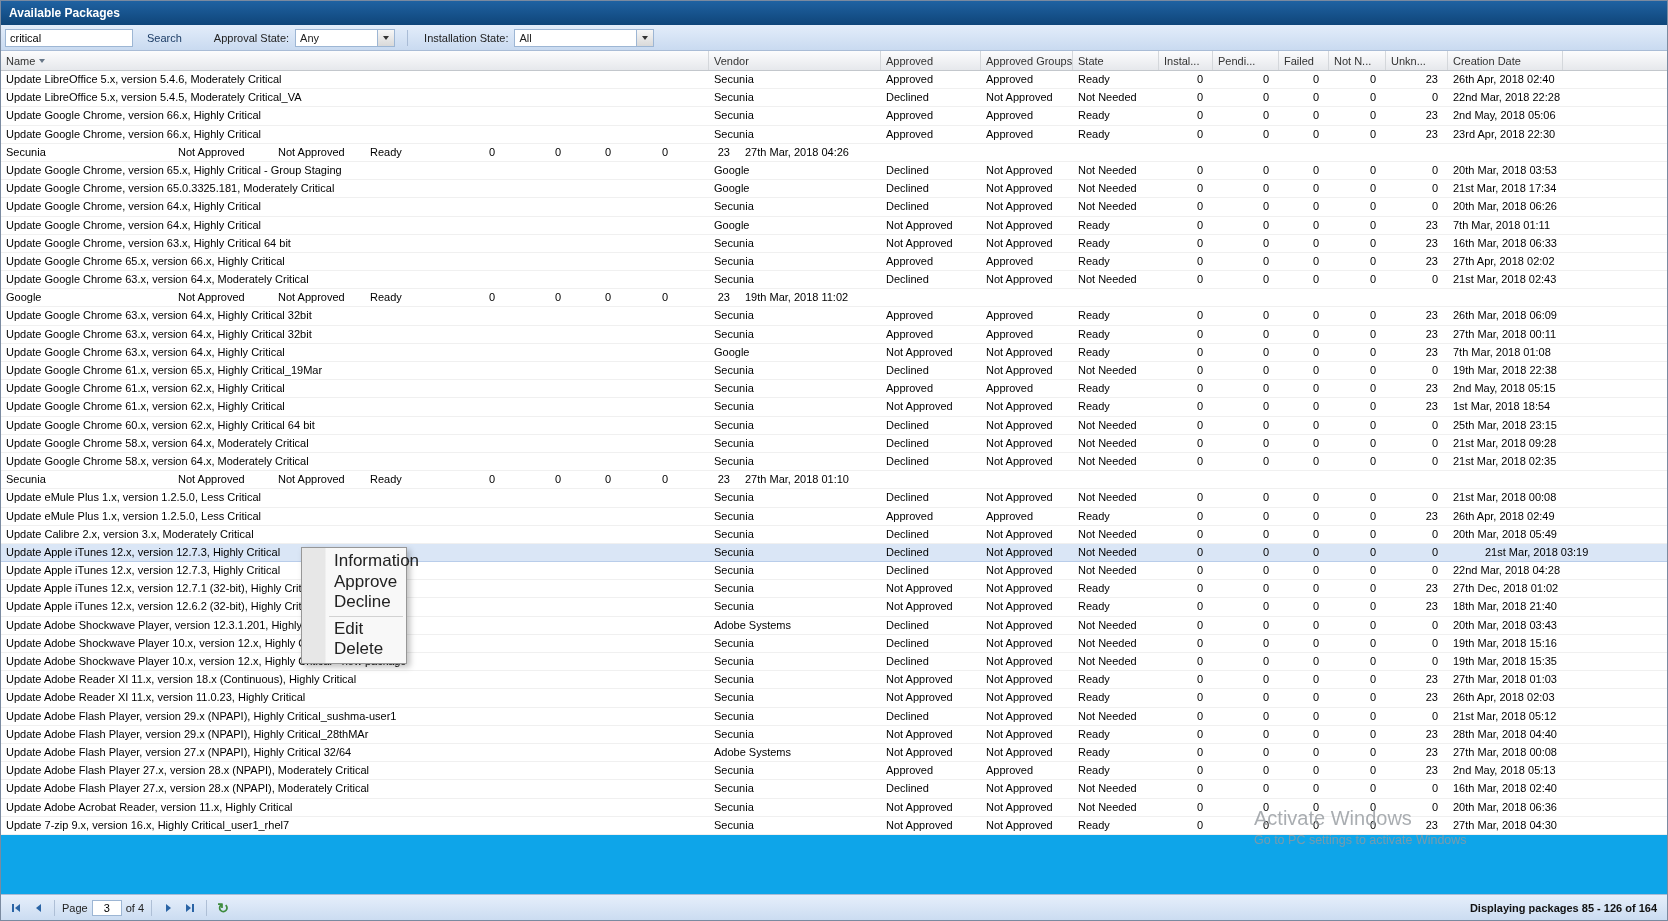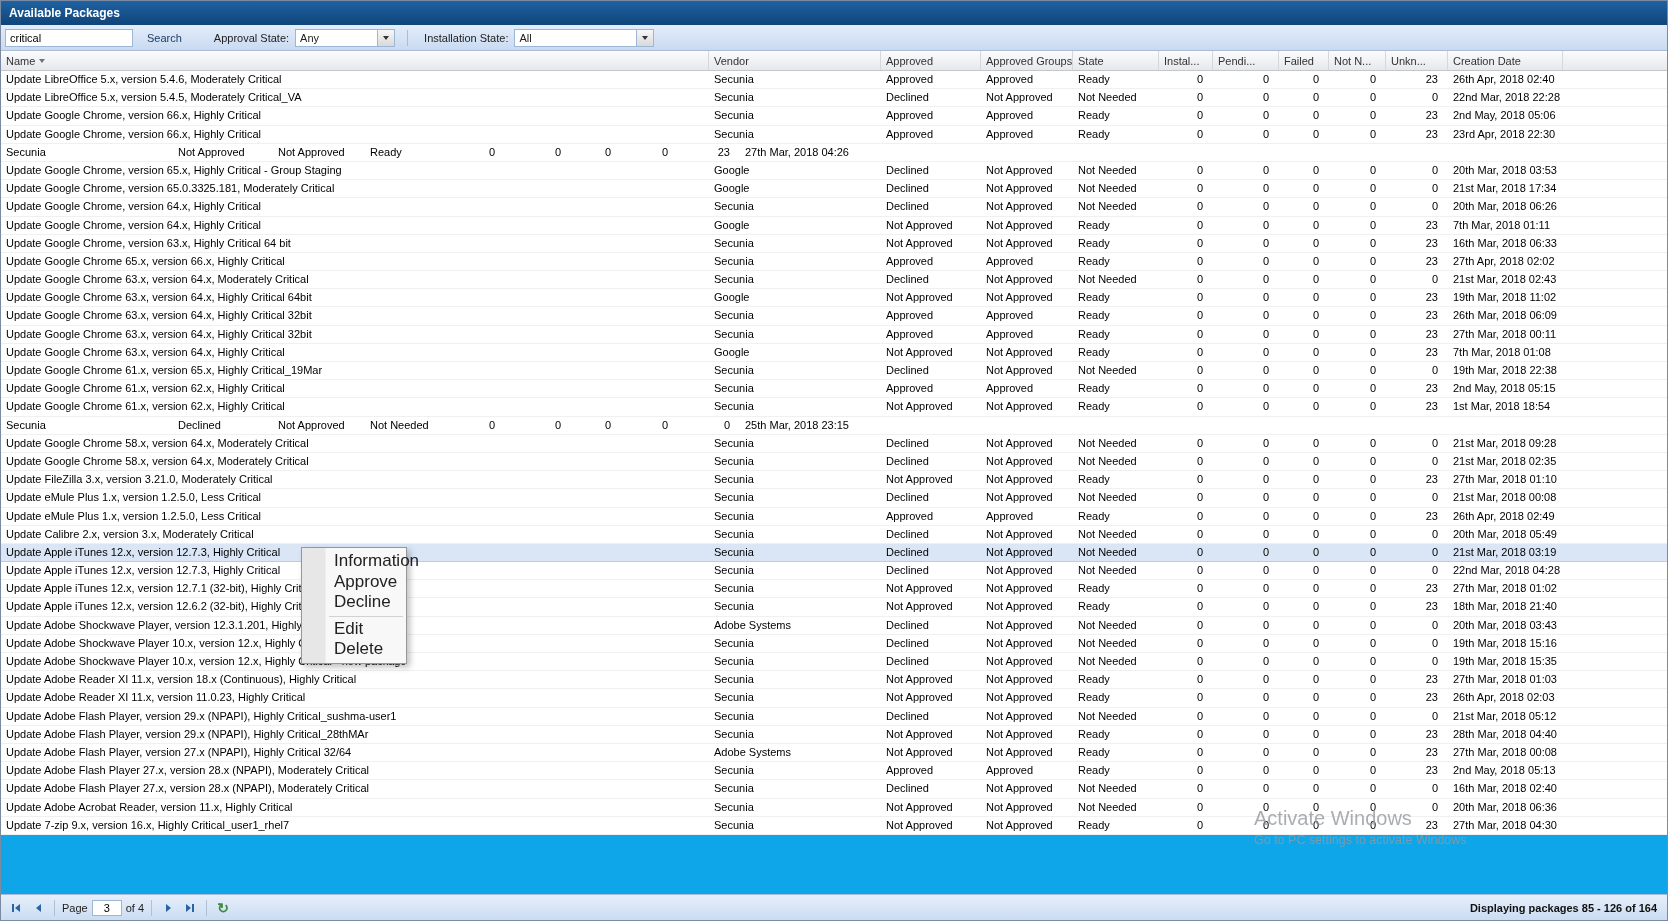--- a/index.html
+++ b/index.html
@@ -286,21 +286,20 @@
         <div class="gcell" style="width: 92px;">Not Approved</div>
         <div class="gcell" style="width: 86px;">Not Needed</div>
         <div class="gcell num" style="width: 54px;">0</div>
         <div class="gcell num" style="width: 66px;">0</div>
         <div class="gcell num" style="width: 50px;">0</div>
         <div class="gcell num" style="width: 57px;">0</div>
         <div class="gcell num" style="width: 62px;">0</div>
         <div class="gcell date" style="width: 115px;">21st Mar, 2018 02:43</div>
       </div>
       <div class="grow">
-        <div class="gcell" style="width: 708px;">Update Google Chrome 63.x, version 64.x, Highly Critical 64bit</div>
         <div class="gcell" style="width: 172px;">Google</div>
         <div class="gcell" style="width: 100px;">Not Approved</div>
         <div class="gcell" style="width: 92px;">Not Approved</div>
         <div class="gcell" style="width: 86px;">Ready</div>
         <div class="gcell num" style="width: 54px;">0</div>
         <div class="gcell num" style="width: 66px;">0</div>
         <div class="gcell num" style="width: 50px;">0</div>
         <div class="gcell num" style="width: 57px;">0</div>
         <div class="gcell num" style="width: 62px;">23</div>
         <div class="gcell date" style="width: 115px;">19th Mar, 2018 11:02</div>
@@ -377,20 +376,21 @@
         <div class="gcell" style="width: 92px;">Not Approved</div>
         <div class="gcell" style="width: 86px;">Ready</div>
         <div class="gcell num" style="width: 54px;">0</div>
         <div class="gcell num" style="width: 66px;">0</div>
         <div class="gcell num" style="width: 50px;">0</div>
         <div class="gcell num" style="width: 57px;">0</div>
         <div class="gcell num" style="width: 62px;">23</div>
         <div class="gcell date" style="width: 115px;">1st Mar, 2018 18:54</div>
       </div>
       <div class="grow">
+        <div class="gcell" style="width: 708px;">Update Google Chrome 60.x, version 62.x, Highly Critical 64 bit</div>
         <div class="gcell" style="width: 172px;">Secunia</div>
         <div class="gcell" style="width: 100px;">Declined</div>
         <div class="gcell" style="width: 92px;">Not Approved</div>
         <div class="gcell" style="width: 86px;">Not Needed</div>
         <div class="gcell num" style="width: 54px;">0</div>
         <div class="gcell num" style="width: 66px;">0</div>
         <div class="gcell num" style="width: 50px;">0</div>
         <div class="gcell num" style="width: 57px;">0</div>
         <div class="gcell num" style="width: 62px;">0</div>
         <div class="gcell date" style="width: 115px;">25th Mar, 2018 23:15</div>
@@ -415,21 +415,20 @@
         <div class="gcell" style="width: 92px;">Not Approved</div>
         <div class="gcell" style="width: 86px;">Not Needed</div>
         <div class="gcell num" style="width: 54px;">0</div>
         <div class="gcell num" style="width: 66px;">0</div>
         <div class="gcell num" style="width: 50px;">0</div>
         <div class="gcell num" style="width: 57px;">0</div>
         <div class="gcell num" style="width: 62px;">0</div>
         <div class="gcell date" style="width: 115px;">21st Mar, 2018 02:35</div>
       </div>
       <div class="grow">
-        <div class="gcell" style="width: 708px;">Update FileZilla 3.x, version 3.21.0, Moderately Critical</div>
         <div class="gcell" style="width: 172px;">Secunia</div>
         <div class="gcell" style="width: 100px;">Not Approved</div>
         <div class="gcell" style="width: 92px;">Not Approved</div>
         <div class="gcell" style="width: 86px;">Ready</div>
         <div class="gcell num" style="width: 54px;">0</div>
         <div class="gcell num" style="width: 66px;">0</div>
         <div class="gcell num" style="width: 50px;">0</div>
         <div class="gcell num" style="width: 57px;">0</div>
         <div class="gcell num" style="width: 62px;">23</div>
         <div class="gcell date" style="width: 115px;">27th Mar, 2018 01:10</div>
@@ -477,21 +476,21 @@
         <div class="gcell" style="width: 708px;">Update Apple iTunes 12.x, version 12.7.3, Highly Critical</div>
         <div class="gcell" style="width: 172px;">Secunia</div>
         <div class="gcell" style="width: 100px;">Declined</div>
         <div class="gcell" style="width: 92px;">Not Approved</div>
         <div class="gcell" style="width: 86px;">Not Needed</div>
         <div class="gcell num" style="width: 54px;">0</div>
         <div class="gcell num" style="width: 66px;">0</div>
         <div class="gcell num" style="width: 50px;">0</div>
         <div class="gcell num" style="width: 57px;">0</div>
         <div class="gcell num" style="width: 62px;">0</div>
-        <div class="gcell date" style="width: 115px;">21st Mar, 2018 03:19</div>
+        <div class="gcell date" style="width: 115px; margin-left: 32px;">21st Mar, 2018 03:19</div>
       </div>
       <div class="grow">
         <div class="gcell" style="width: 708px;">Update Apple iTunes 12.x, version 12.7.3, Highly Critical</div>
         <div class="gcell" style="width: 172px;">Secunia</div>
         <div class="gcell" style="width: 100px;">Declined</div>
         <div class="gcell" style="width: 92px;">Not Approved</div>
         <div class="gcell" style="width: 86px;">Not Needed</div>
         <div class="gcell num" style="width: 54px;">0</div>
         <div class="gcell num" style="width: 66px;">0</div>
         <div class="gcell num" style="width: 50px;">0</div>
@@ -503,21 +502,21 @@
         <div class="gcell" style="width: 708px;">Update Apple iTunes 12.x, version 12.7.1 (32-bit), Highly Critical</div>
         <div class="gcell" style="width: 172px;">Secunia</div>
         <div class="gcell" style="width: 100px;">Not Approved</div>
         <div class="gcell" style="width: 92px;">Not Approved</div>
         <div class="gcell" style="width: 86px;">Ready</div>
         <div class="gcell num" style="width: 54px;">0</div>
         <div class="gcell num" style="width: 66px;">0</div>
         <div class="gcell num" style="width: 50px;">0</div>
         <div class="gcell num" style="width: 57px;">0</div>
         <div class="gcell num" style="width: 62px;">23</div>
-        <div class="gcell date" style="width: 115px;">27th Mar, 2018 01:02</div>
+        <div class="gcell date" style="width: 115px;">27th Dec, 2018 01:02</div>
       </div>
       <div class="grow">
         <div class="gcell" style="width: 708px;">Update Apple iTunes 12.x, version 12.6.2 (32-bit), Highly Critical</div>
         <div class="gcell" style="width: 172px;">Secunia</div>
         <div class="gcell" style="width: 100px;">Not Approved</div>
         <div class="gcell" style="width: 92px;">Not Approved</div>
         <div class="gcell" style="width: 86px;">Ready</div>
         <div class="gcell num" style="width: 54px;">0</div>
         <div class="gcell num" style="width: 66px;">0</div>
         <div class="gcell num" style="width: 50px;">0</div>

